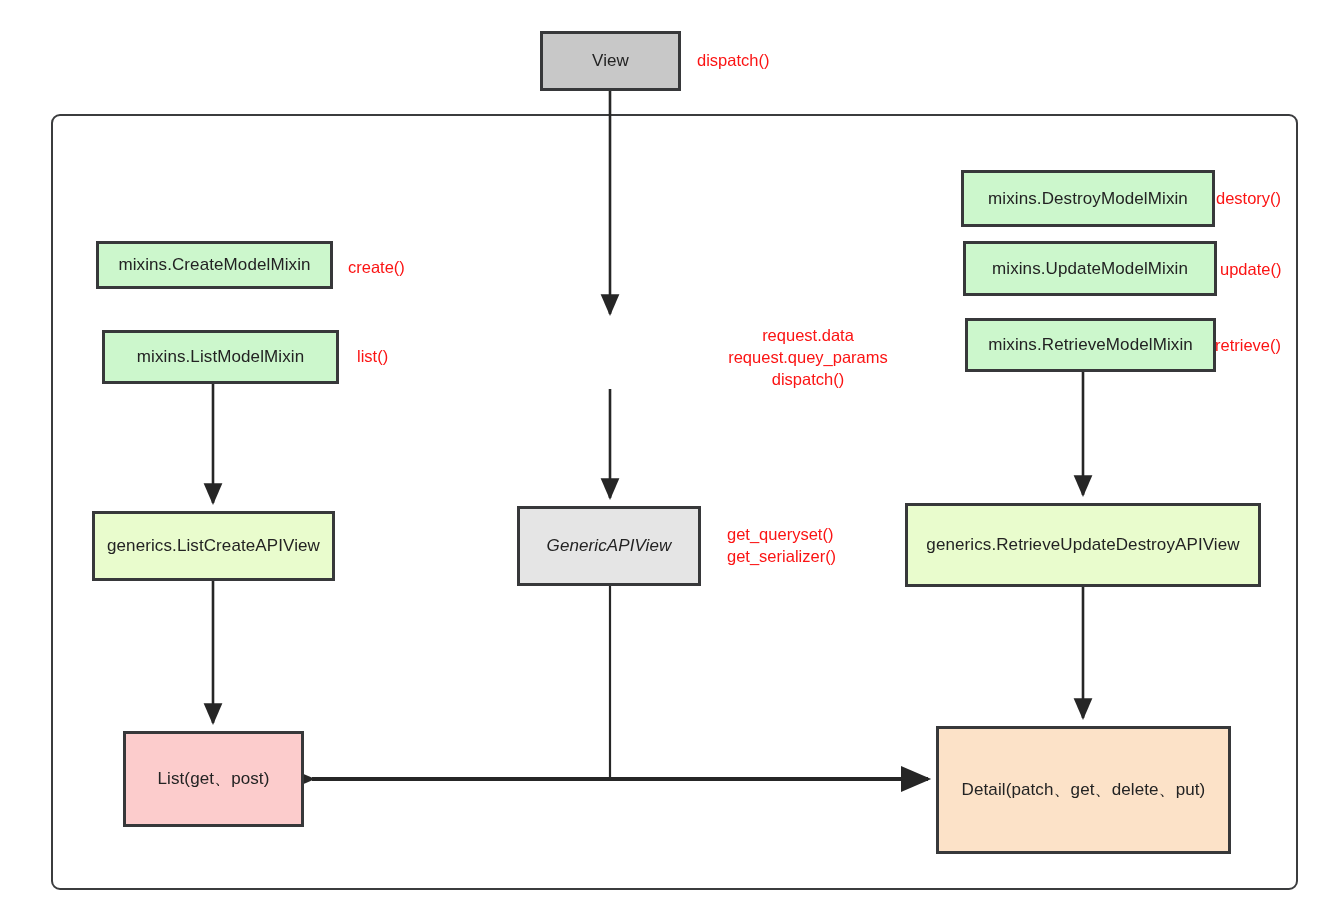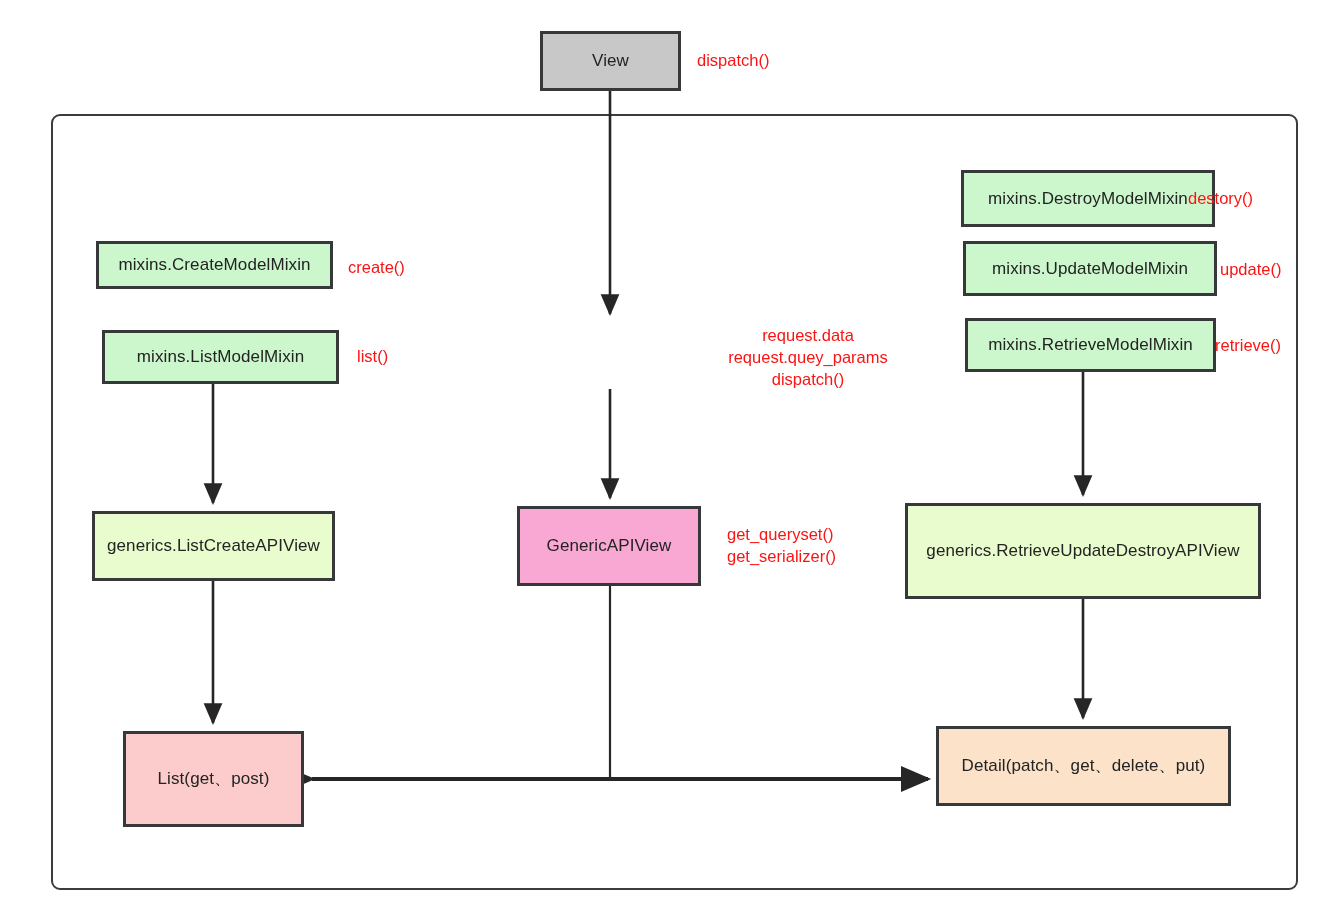--- a/index.html
+++ b/index.html
@@ -35,21 +35,21 @@
     align-items: center;
     justify-content: center;
     text-align: center;
     color: #232323;
     font-size: 17px;
     line-height: 1.25;
     padding: 2px 6px;
     letter-spacing: 0.1px;
   }
   .node.gray-dark { background: #c8c8c8; }
-  .node.gray-light { background: #f9a8d4; }
+  .node.gray-light { background: #e5e5e5; font-style: italic; }
   .node.green-mixin { background: #ccf7cc; margin-left: 8px; }
   .node.green-generic { background: #e9fccd; }
   .node.pink { background: #fccccc; text-align: right; }
   .node.orange { background: #fce2c8; }
   .annot {
     position: absolute;
     color: #fb1414;
     font-size: 16.5px;
     line-height: 1.33;
     white-space: pre-line;
@@ -140,44 +140,44 @@
   </div>
 
   <div class="node green-mixin" style="left:955px; top:241px; width:254px; height:55px;">
     <span>mixins.UpdateModelMixin</span>
   </div>
 
   <div class="node green-mixin" style="left:957px; top:318px; width:251px; height:54px;">
     <span>mixins.RetrieveModelMixin</span>
   </div>
 
-  <div class="node green-generic" style="left:905px; top:503px; width:356px; height:96px;">
+  <div class="node green-generic" style="left:905px; top:503px; width:356px; height:84px;">
     <span>generics.RetrieveUpdateDestroyAPIView</span>
   </div>
 
   <div class="node pink" style="left:123px; top:731px; width:181px; height:96px;">
     <span>List(get、post)</span>
   </div>
 
-  <div class="node orange" style="left:936px; top:726px; width:295px; height:80px;">
+  <div class="node orange" style="left:936px; top:726px; width:295px; height:128px;">
     <span>Detail(patch、get、delete、put)</span>
   </div>
 
   <div class="annot left-align" style="left:697px; top:50px;">dispatch()</div>
 
   <div class="annot left-align" style="left:348px; top:257px;">create()</div>
 
   <div class="annot left-align" style="left:357px; top:346px;">list()</div>
 
   <div class="annot" style="left:708px; top:325px; width:200px;">request.data
 request.quey_params
 dispatch()</div>
 
   <div class="annot left-align" style="left:727px; top:524px;">get_queryset()
 get_serializer()</div>
 
-  <div class="annot left-align" style="left:1188px; top:188px;">destory()</div>
+  <div class="annot left-align" style="left:1216px; top:188px;">destory()</div>
 
   <div class="annot left-align" style="left:1220px; top:259px;">update()</div>
 
   <div class="annot left-align" style="left:1215px; top:335px;">retrieve()</div>
 
 </div>
 
 </body></html>

